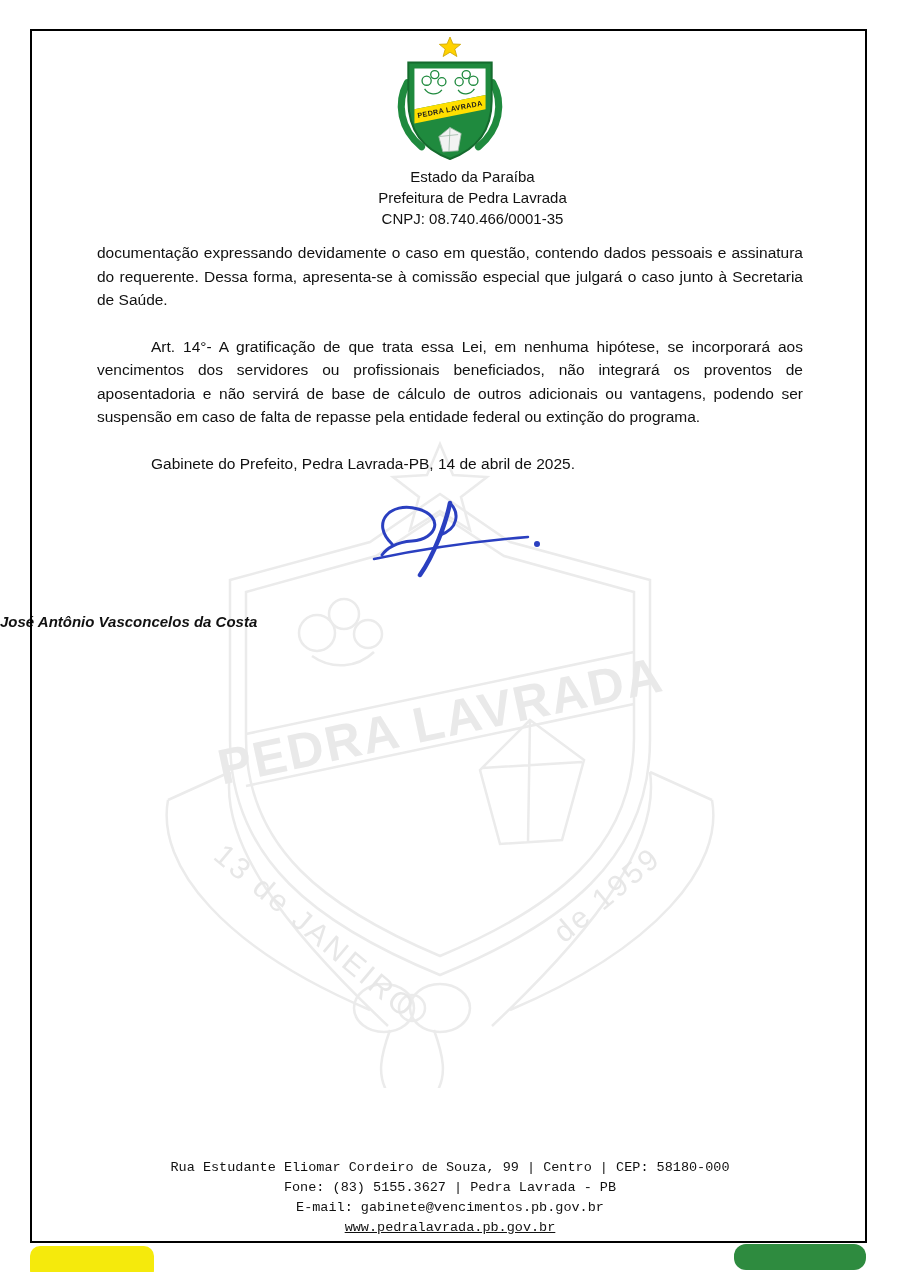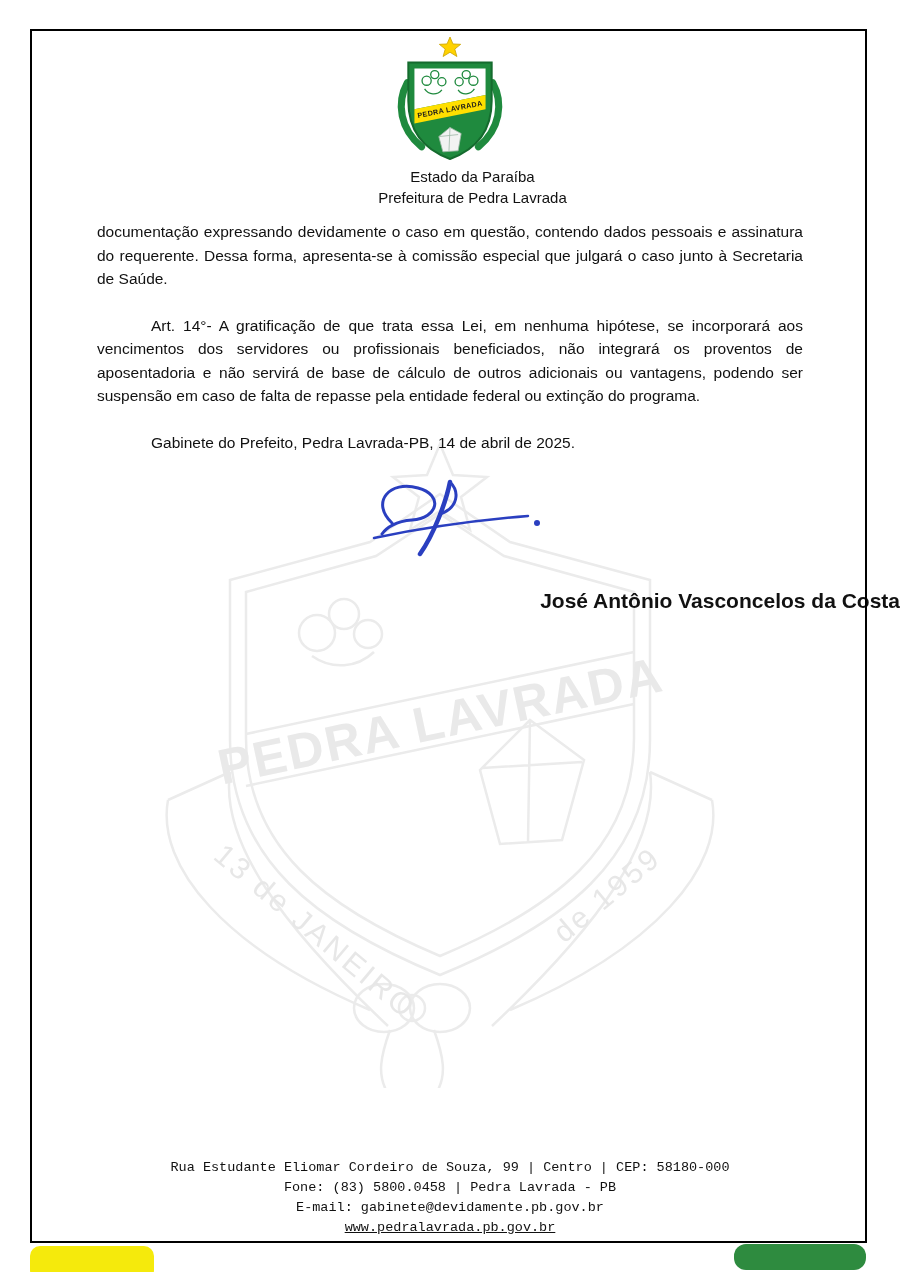--- a/index.html
+++ b/index.html
@@ -21,22 +21,22 @@
   .header-block { text-align:center; font-size:15px; line-height:21px; color:#111;padding-left:45px; }
 
   .body-block { margin:12px 97px 0 97px; font-size:15.5px; line-height:23.5px;
                 text-align:justify; color:#111; }
   .body-block p.indent { text-indent:54px; margin-top:23px; }
   .body-block p.dateline { text-indent:54px; margin-top:23px; text-align:left; }
 
   .signature-wrap { text-align:center; margin-top:14px; }
   .signature { display:inline-block; }
 
-  .signer-block { text-align:right; font-weight:bold; 
-                  font-size:21px; line-height:22px; margin-top:18px; color:#111; }
+  .signer-block { text-align:left; font-weight:bold; font-style:italic;
+                  font-size:15px; line-height:22px; margin-top:18px; color:#111; }
 
   .footer { position:absolute; left:0; right:0; bottom:34px; text-align:center;
             font-size:13.5px; line-height:20px; color:#111; z-index:2;font-family:Liberation Mono, monospace; }
   .footer .site { text-decoration:underline; }
 
   .bar { position:absolute; z-index:4; }
   .bar-yellow { left:30px; bottom:-8px; width:124px; height:34px;
                 background:#f5ea0c; border-radius:10px; }
   .bar-green  { right:34px; bottom:2px; width:132px; height:26px;
                 background:#2e8b3f; border-radius:12px; }
@@ -95,20 +95,21 @@
       <g stroke="#9fb8a8" stroke-width="0.8" fill="#f2f2f2">
         <polygon points="55,90 66,96 63,113 48,114 44,99"></polygon>
         <path d="M55,90 L54,113 M44,99 L63,97" fill="none"></path>
       </g>
       <text transform="rotate(-11 55 72)" x="55" y="74.5" text-anchor="middle" font-size="7" font-weight="bold" fill="#1a1a1a" letter-spacing="0.4">PEDRA LAVRADA</text>
     </svg>
 
     <div class="header-block">
       <div>Estado da Paraíba</div>
       <div>Prefeitura de Pedra Lavrada</div>
+      <div>CNPJ: 08.740.466/0001-35</div>
     </div>
 
     <div class="body-block">
       <p>documentação expressando devidamente o caso em questão, contendo dados pessoais e assinatura do requerente. Dessa forma, apresenta-se à comissão especial que julgará o caso junto à Secretaria de Saúde.</p>
       <p class="indent">Art. 14°- A gratificação de que trata essa Lei, em nenhuma hipótese, se incorporará aos vencimentos dos servidores ou profissionais beneficiados, não integrará os proventos de aposentadoria e não servirá de base de cálculo de outros adicionais ou vantagens, podendo ser suspensão em caso de falta de repasse pela entidade federal ou extinção do programa.</p>
       <p class="dateline">Gabinete do Prefeito, Pedra Lavrada-PB, 14 de abril de 2025.</p>
     </div>
 
     <div class="signature-wrap">
       <svg class="signature" viewBox="0 0 240 100" width="240" height="100">
@@ -123,22 +124,22 @@
     </div>
 
     <div class="signer-block">
       <div>José Antônio Vasconcelos da Costa</div>
     </div>
 
   </div>
 
   <div class="footer">
     <div>Rua Estudante Eliomar Cordeiro de Souza, 99 | Centro | CEP: 58180-000</div>
-    <div>Fone: (83) 5800.0458 | Pedra Lavrada - PB</div>
-    <div>E-mail: gabinete@devidamente.pb.gov.br</div>
+    <div>Fone: (83) 5155.3627 | Pedra Lavrada - PB</div>
+    <div>E-mail: gabinete@vencimentos.pb.gov.br</div>
     <div class="site">www.pedralavrada.pb.gov.br</div>
   </div>
 
   <div class="frame"></div>
 
   <div class="bar bar-yellow"></div>
   <div class="bar bar-green"></div>
 
 </div>
 

